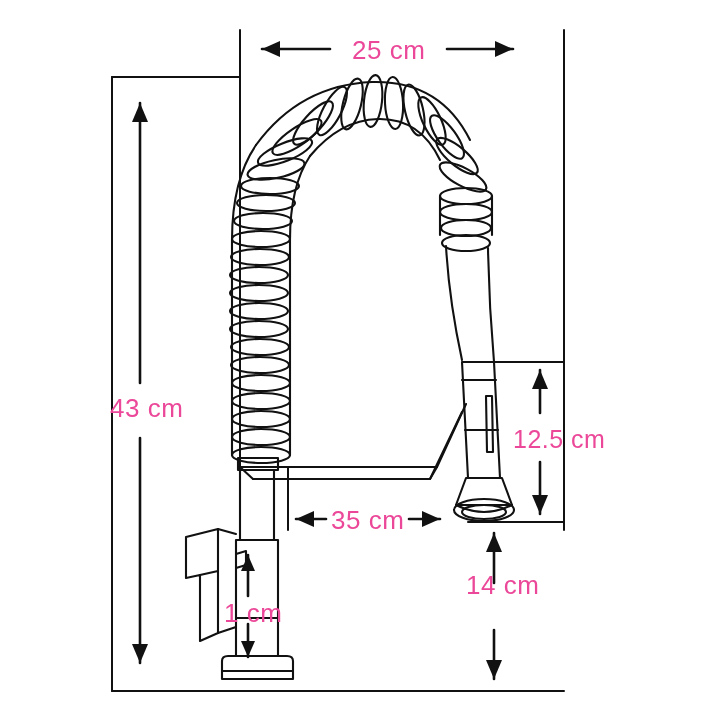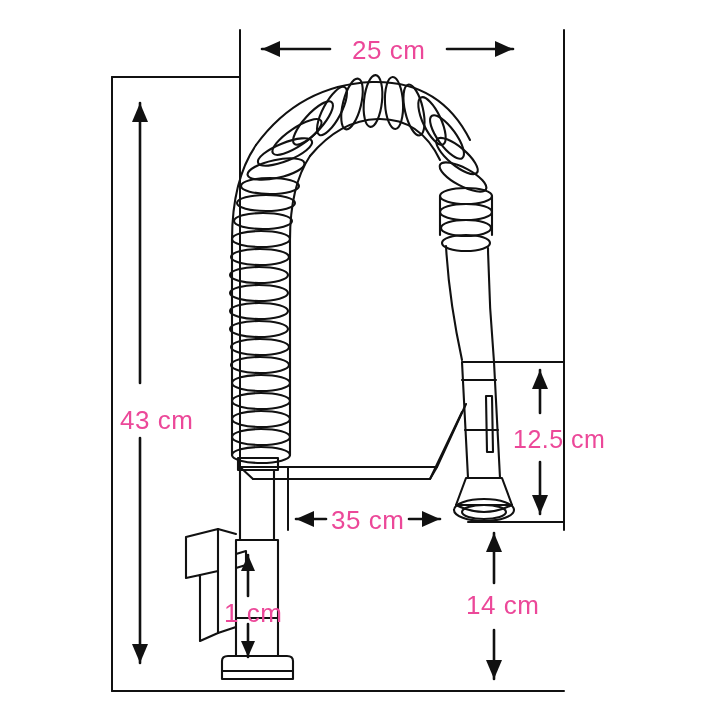--- a/index.html
+++ b/index.html
@@ -181,19 +181,19 @@
         <path d="M466 478 L502 478 L512 505 L456 505 Z"></path>
         <path d="M456 505 Q484 519 512 505"></path>
         <ellipse cx="484" cy="510" rx="30" ry="11"></ellipse>
         <ellipse cx="484" cy="512" rx="22" ry="7"></ellipse>
       </g>
 
     </g>
   </svg>
 
   <div class="dim-label" style="left:352px; top:35px;">25 cm</div>
-  <div class="dim-label" style="left:120px; top:393px;margin-top:12px;">43 cm</div>
+  <div class="dim-label" style="left:110px; top:393px;">43 cm</div>
   <div class="dim-label small" style="left:513px; top:418px;margin-top:7px;">12.5 cm</div>
   <div class="dim-label" style="left:331px; top:505px;">35 cm</div>
-  <div class="dim-label" style="left:466px; top:590px;">14 cm</div>
+  <div class="dim-label" style="left:466px; top:570px;">14 cm</div>
   <div class="dim-label" style="left:224px; top:598px;">1 cm</div>
 
 </div>
 
 </body></html>

